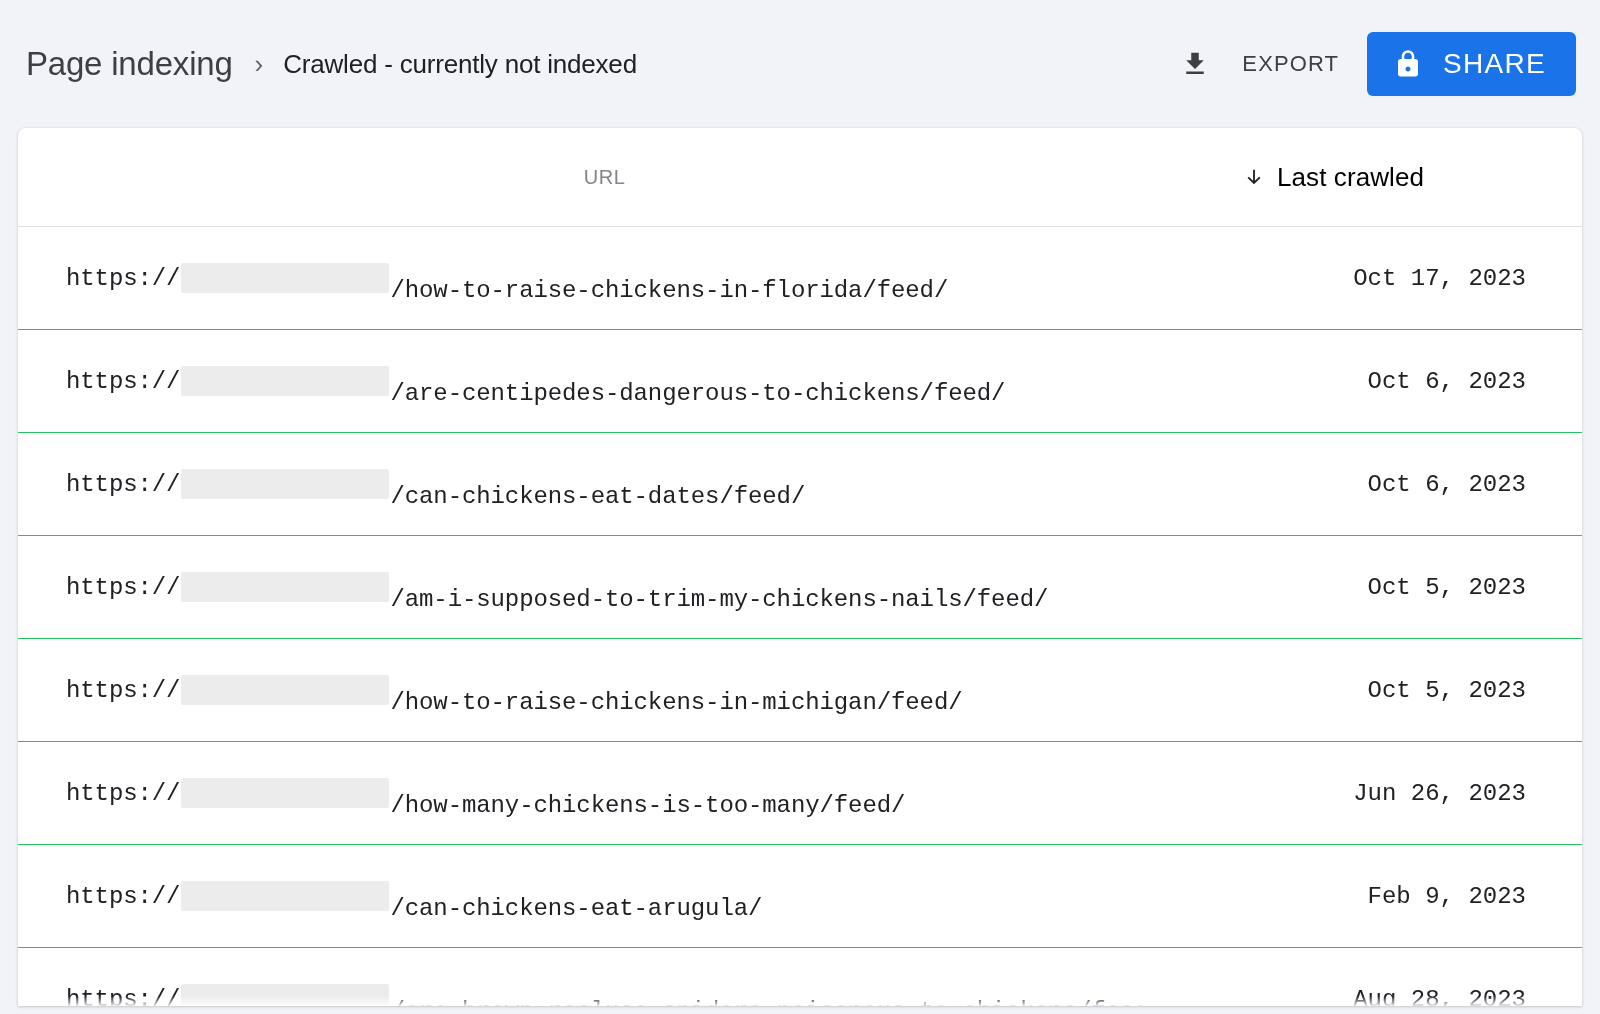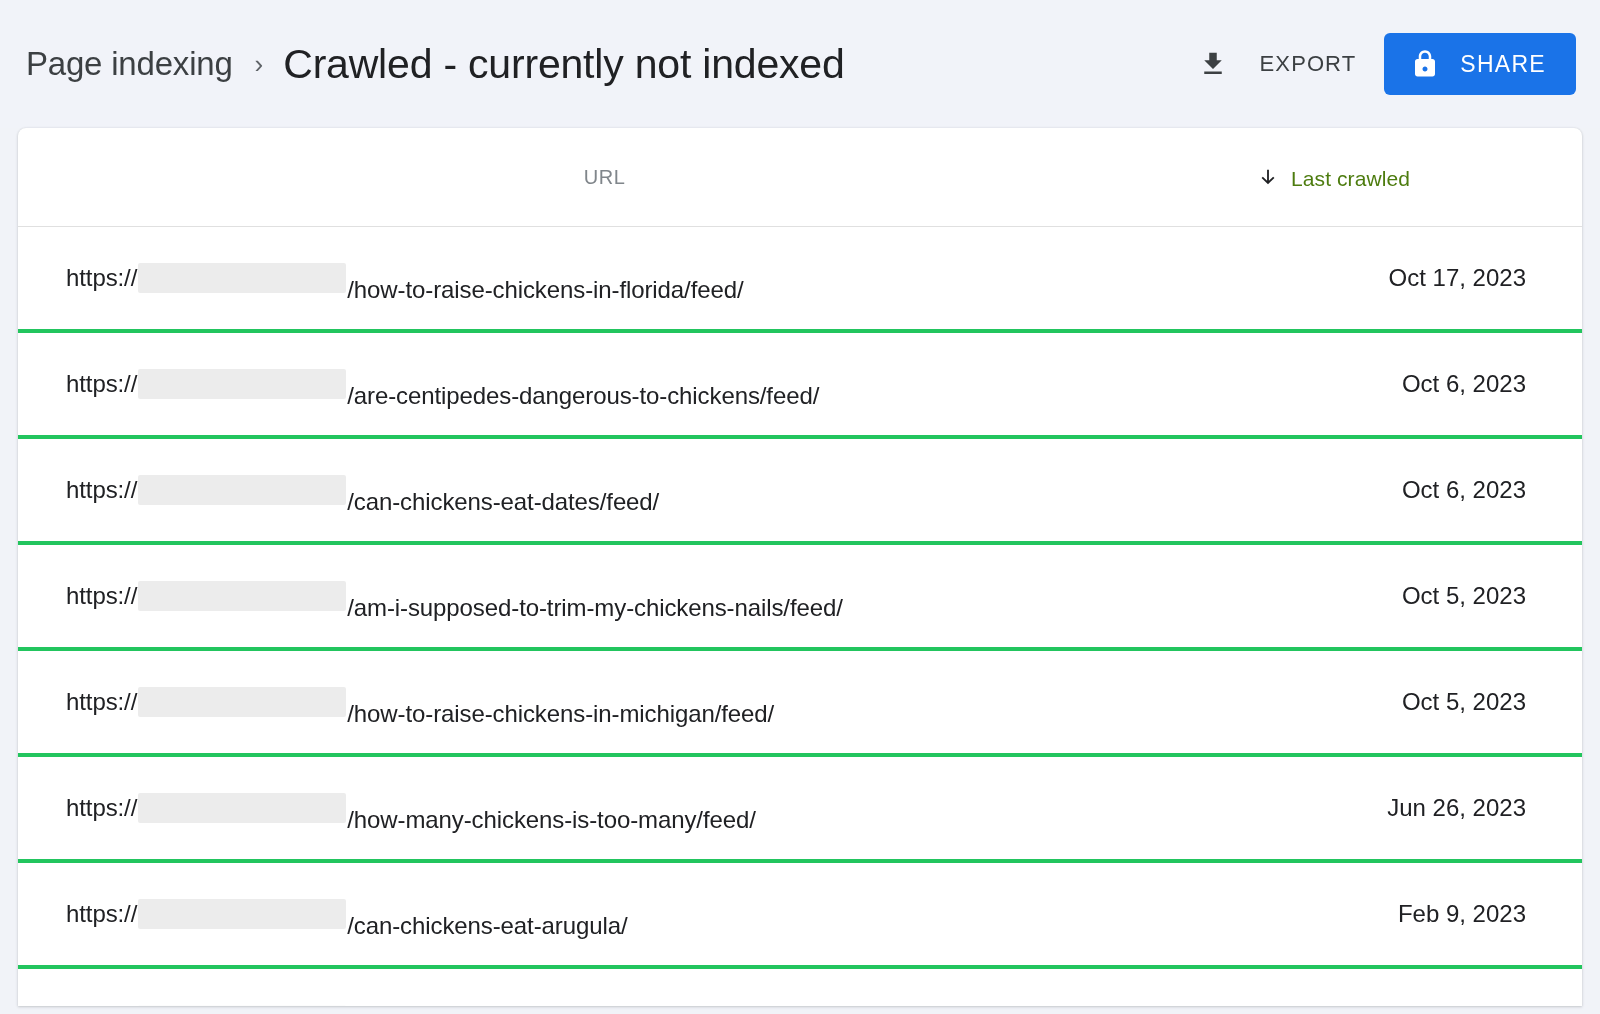--- a/index.html
+++ b/index.html
@@ -49,21 +49,21 @@
   }
 
   .breadcrumb-sep {
     font-size: 26px;
     color: #5f6368;
     margin: 0 20px 0 22px;
     line-height: 1;
   }
 
   .breadcrumb-current {
-    font-size: 41px;
+    font-size: 26px;
     color: #202124;
     letter-spacing: -0.2px;
     white-space: nowrap;
   }
 
   .header-actions {
     margin-left: auto;
     display: flex;
     align-items: center;
     gap: 14px;
@@ -99,21 +99,21 @@
     align-items: center;
     gap: 20px;
     background: #1a73e8;
     border-radius: 6px;
     padding: 16px 30px 16px 26px;
     cursor: pointer;
     border: none;
   }
 
   .share-label {
-    font-size: 23px;
+    font-size: 28px;
     color: #ffffff;
     letter-spacing: 1.3px;
     font-weight: 500;
     text-align: center;
   }
 
   .lock-icon {
     display: block;
     width: 30px;
     height: 30px;
@@ -150,38 +150,39 @@
     text-align: left;
     padding-left: 48px;
     font-size: 20px;
     color: #80868b;
     letter-spacing: 0.6px;
   }
 
   .th-crawled {
     text-align: right;
     padding-right: 60px;
-    font-size: 21px;
-    color: #4d7c0f;
+    font-size: 26px;
+    color: #000000;
     letter-spacing: 0.1px;
     white-space: nowrap;
   }
 
   .sort-arrow {
     display: inline-block;
     vertical-align: -4px;
     margin-right: 12px;
     width: 22px;
     height: 26px;
   }
 
   .table tbody td {
     height: 100px;
-    border-bottom: 4px solid #22c55e;
+    border-bottom: 1px solid #22c55e;
     vertical-align: middle;
+    font-family: Liberation Mono, monospace;
   }
 
   .td-url {
     padding-left: 48px;
     font-size: 24px;
     color: #202124;
     letter-spacing: -0.1px;
     white-space: nowrap;
     overflow: hidden;
   }

